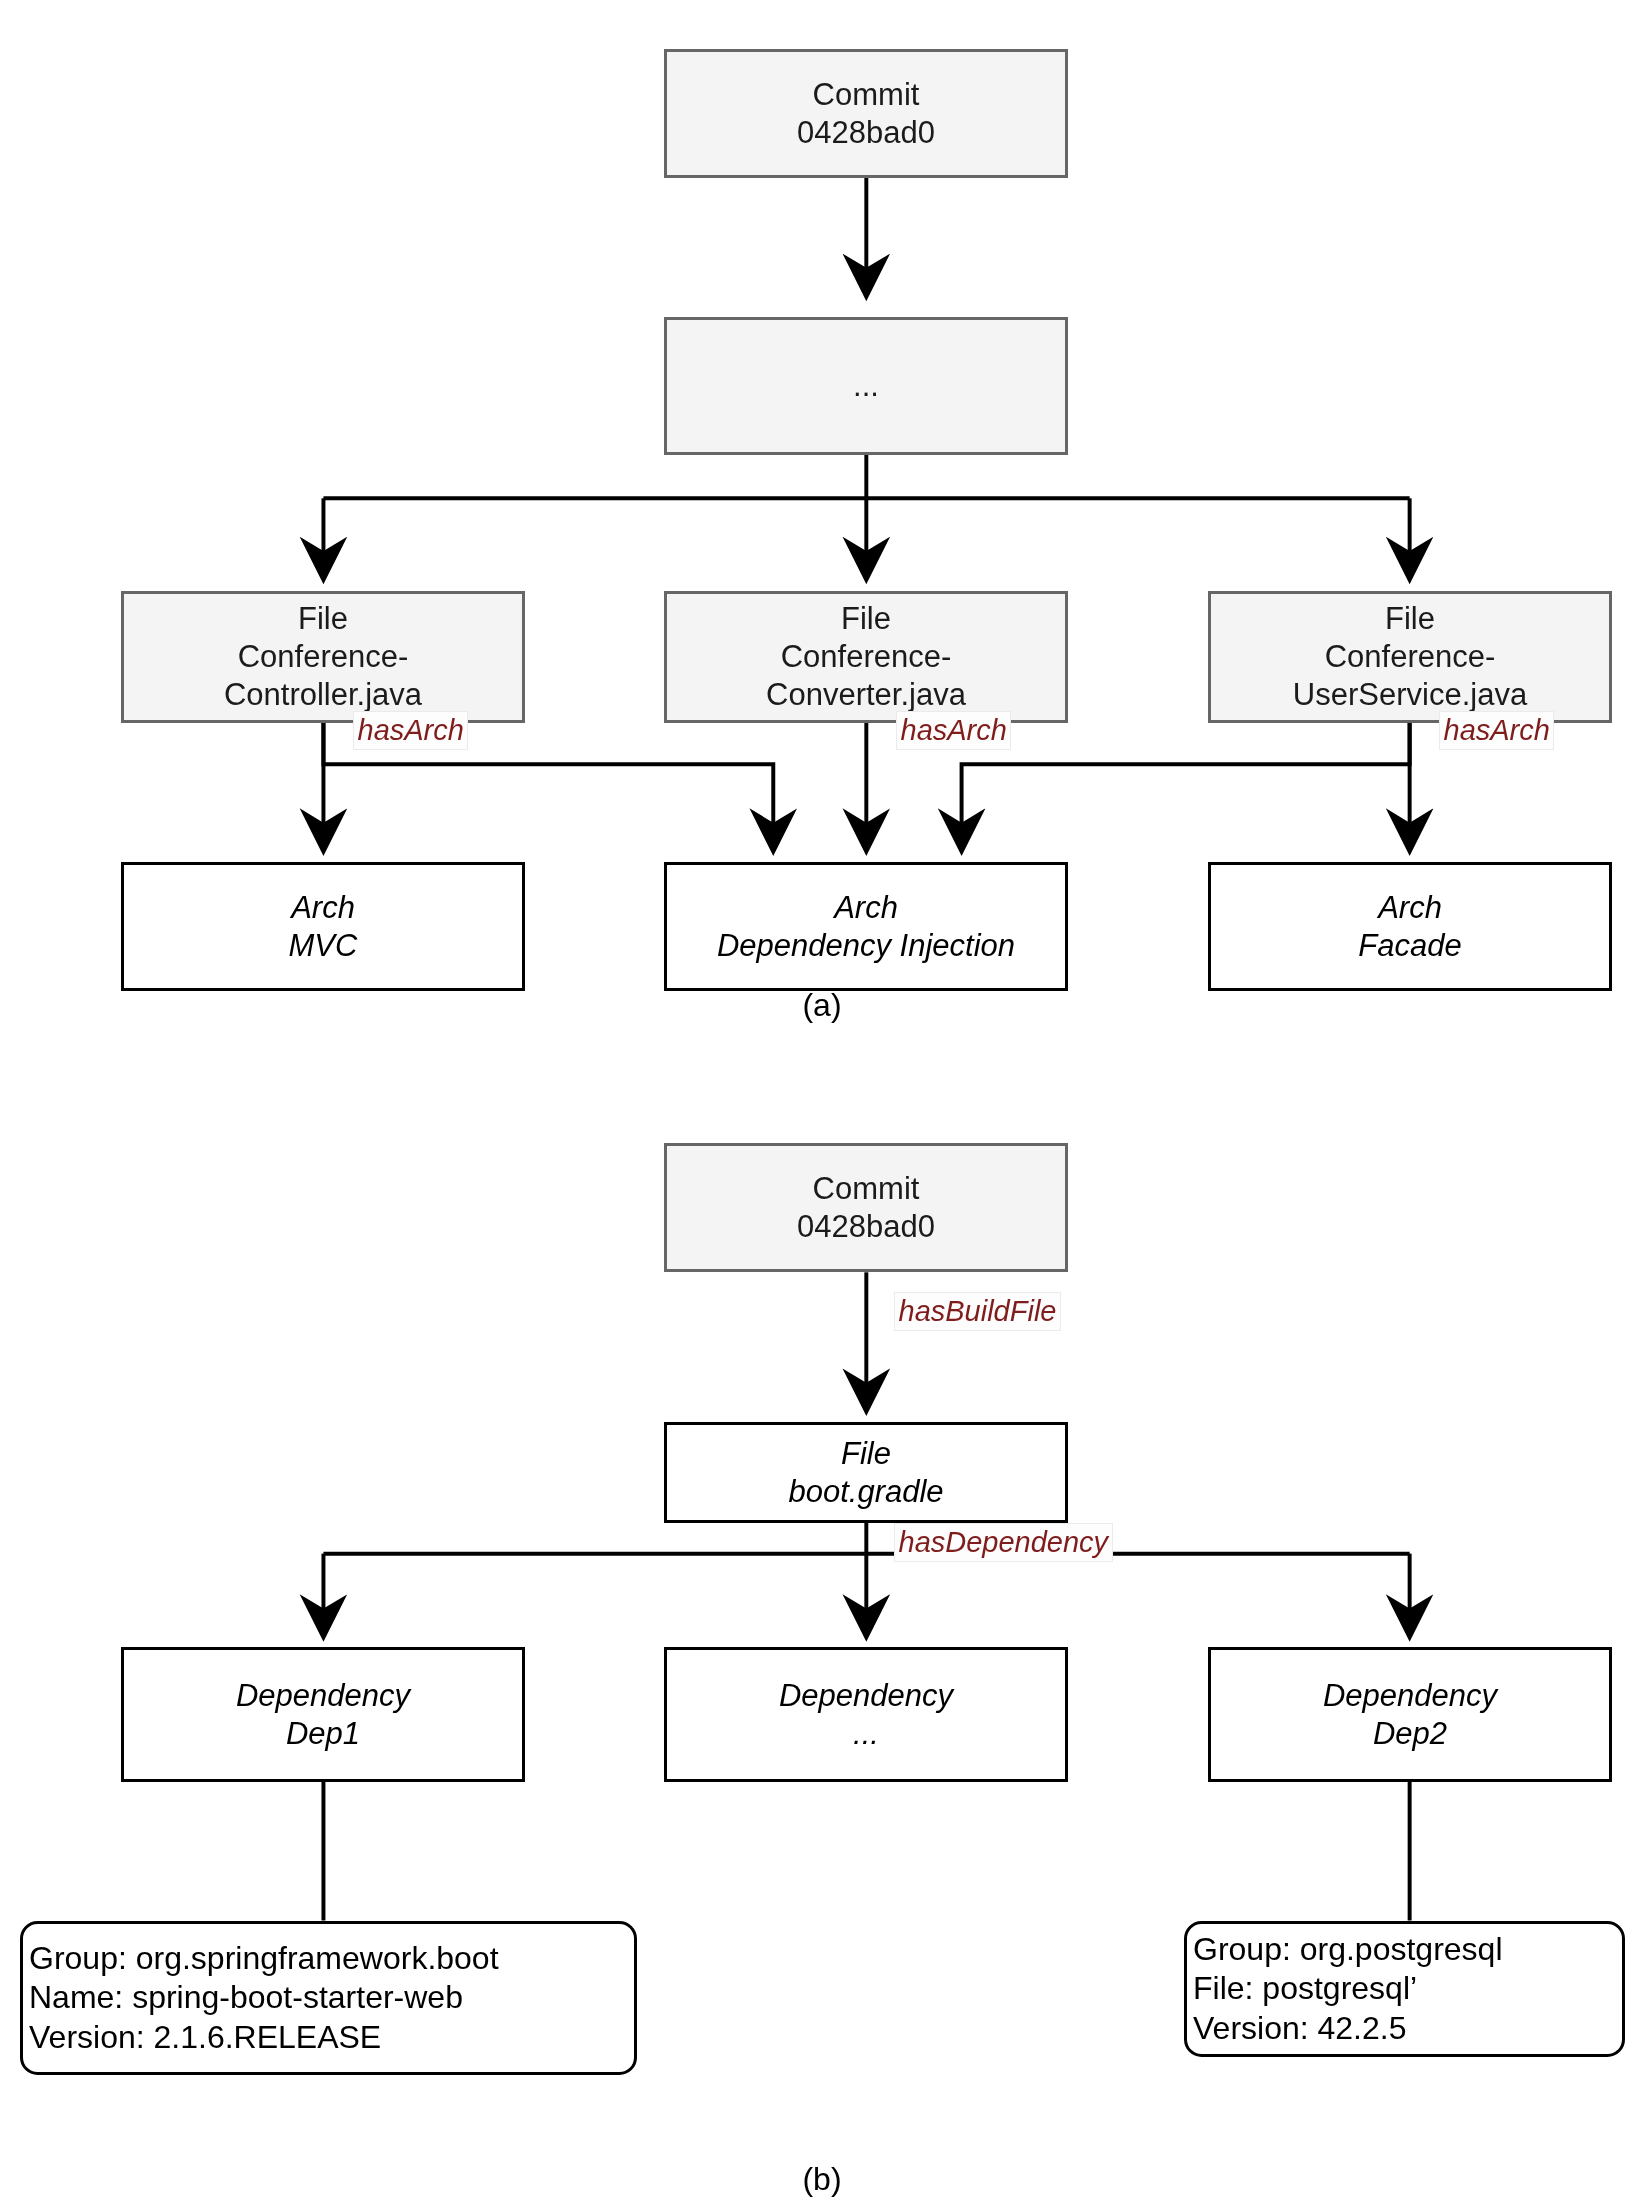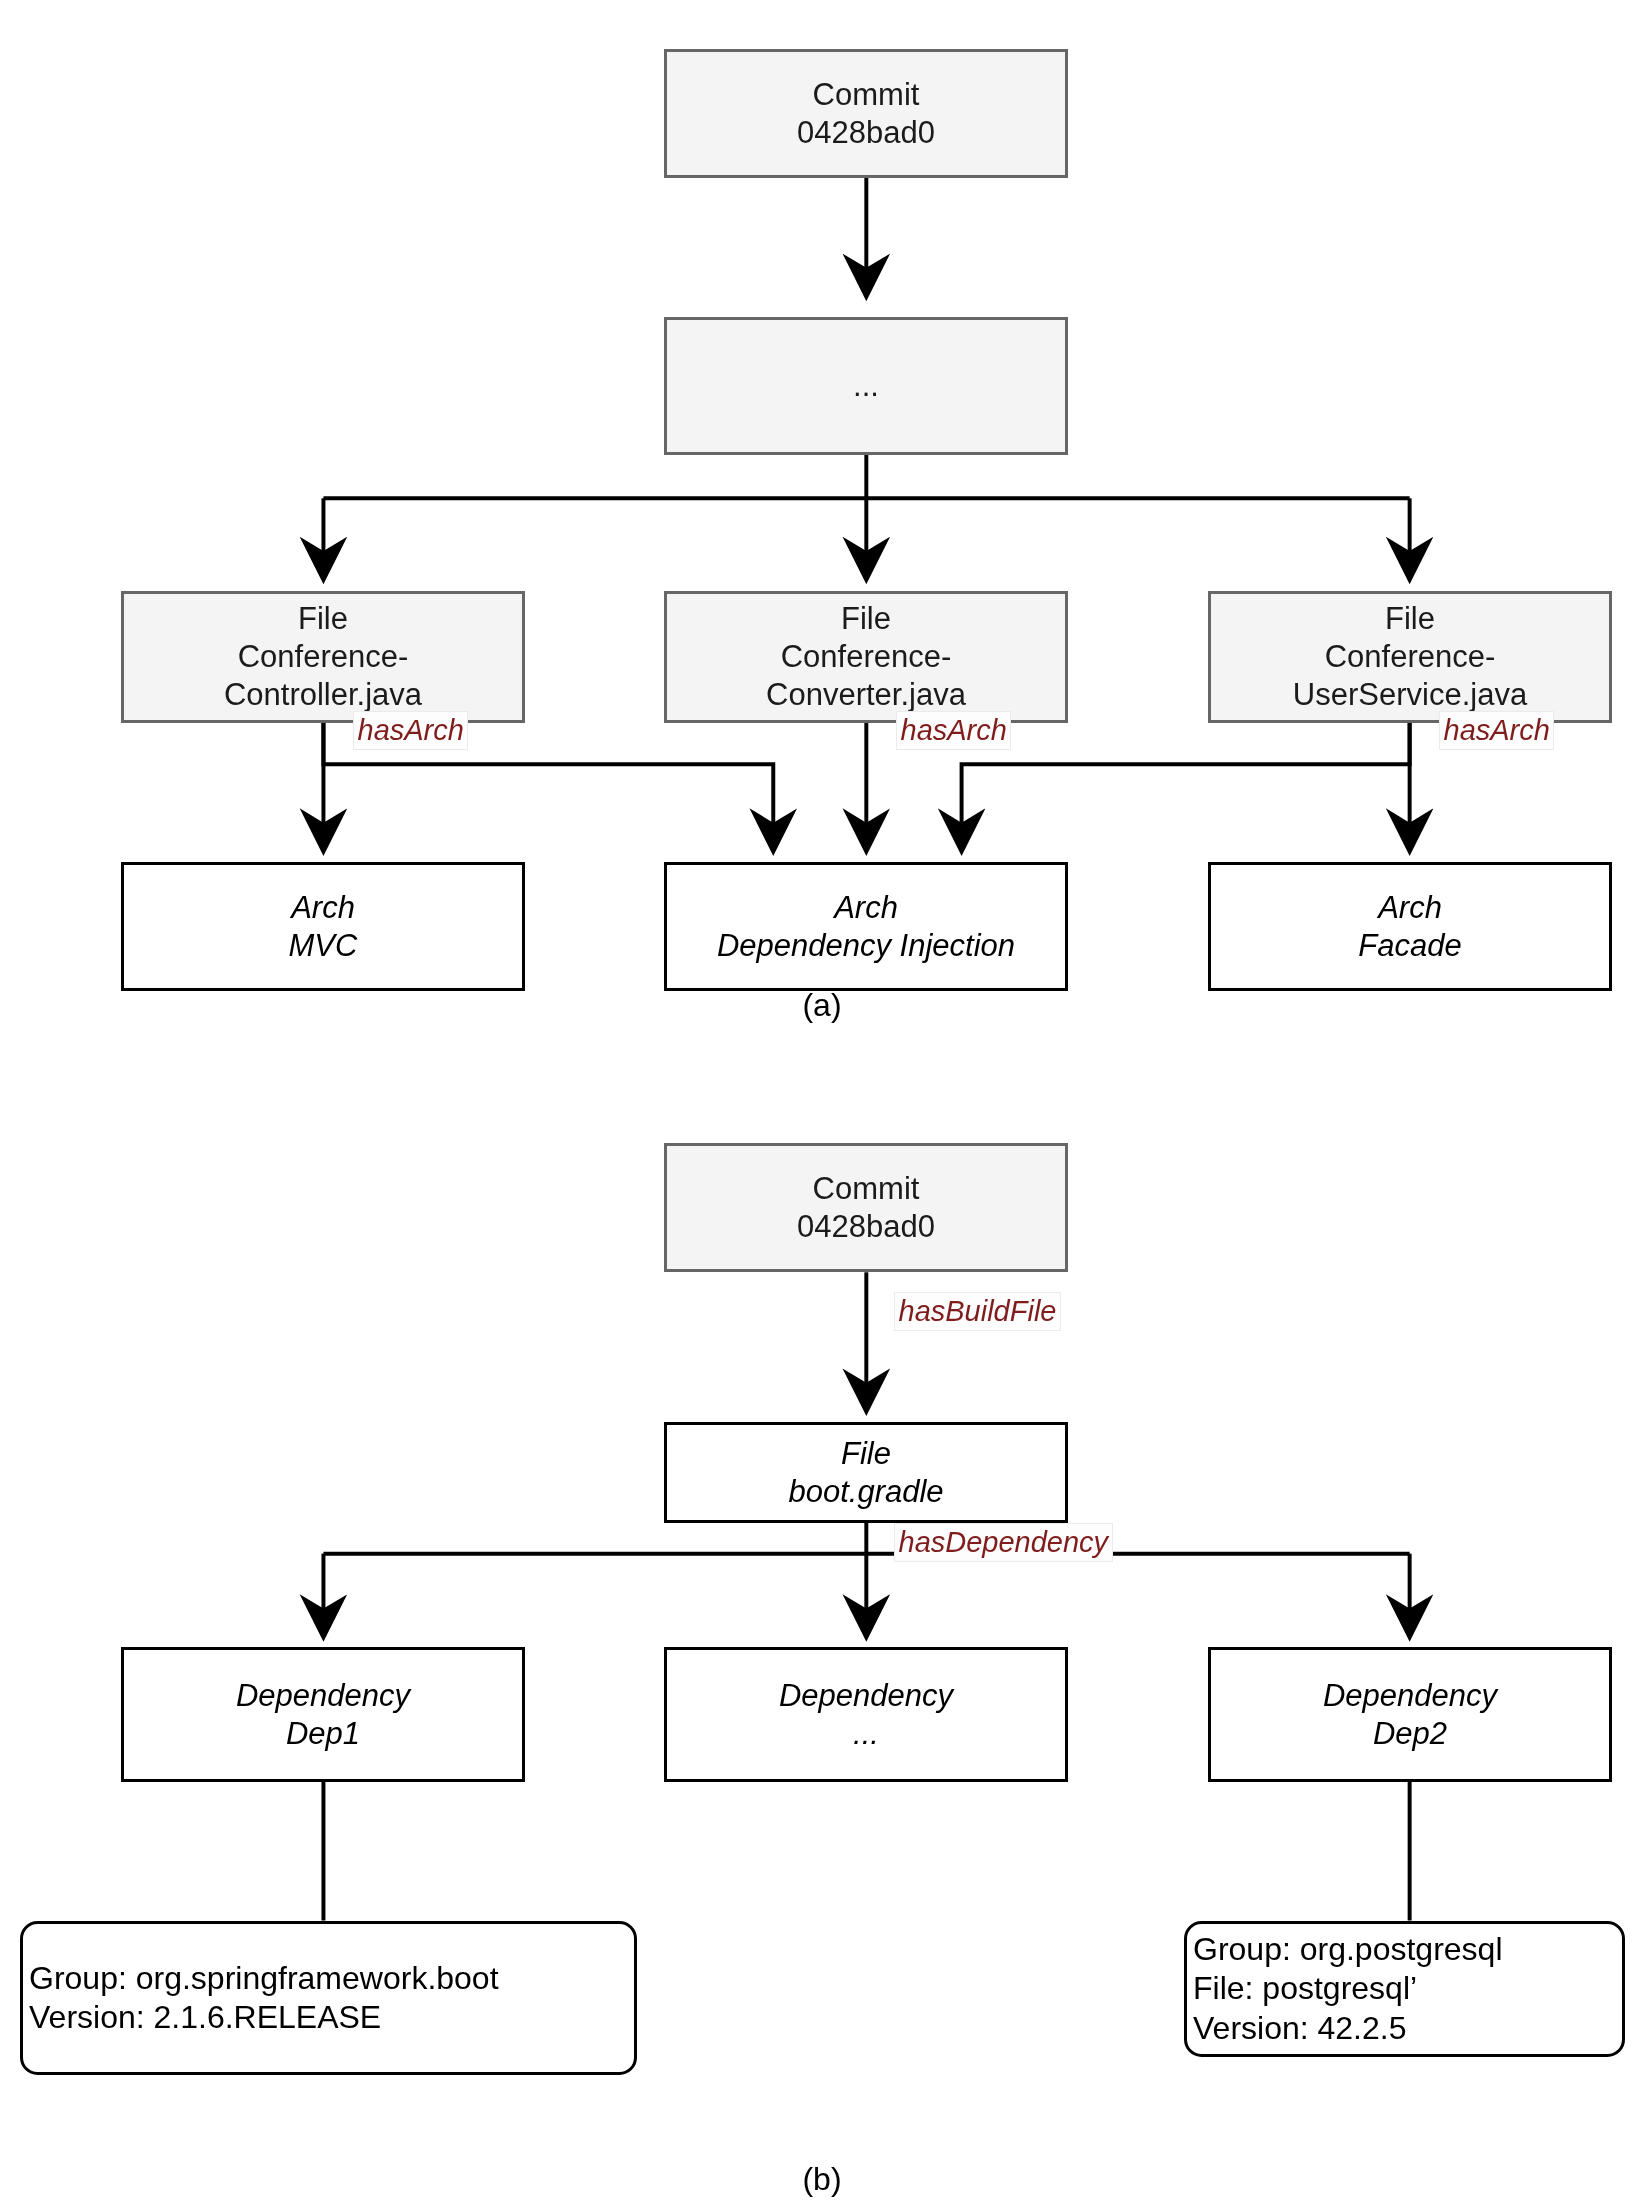--- a/index.html
+++ b/index.html
@@ -205,20 +205,21 @@
     <span class="line">...</span>
   </div>
 
   <div class="node white fs-70" style="left:1208px; top:1623px; width:404px; height:135px;">
     <span class="line">Dependency</span>
     <span class="line">Dep2</span>
   </div>
 
   <div class="node note fs-72" style="left:20px; top:1921px; width:617px; height:154px;">
     <span class="line">Group: org.springframework.boot</span>
+    <span class="line">Name: spring-boot-starter-web</span>
     <span class="line">Version: 2.1.6.RELEASE</span>
   </div>
 
   <div class="node note fs-72" style="left:1184px; top:1921px; width:441px; height:136px;">
     <span class="line">Group: org.postgresql</span>
     <span class="line">File: postgresql’</span>
     <span class="line">Version: 42.2.5</span>
   </div>
 
   <div class="caption" style="left:800px; top:2161px; width:44px;">(b)</div>

